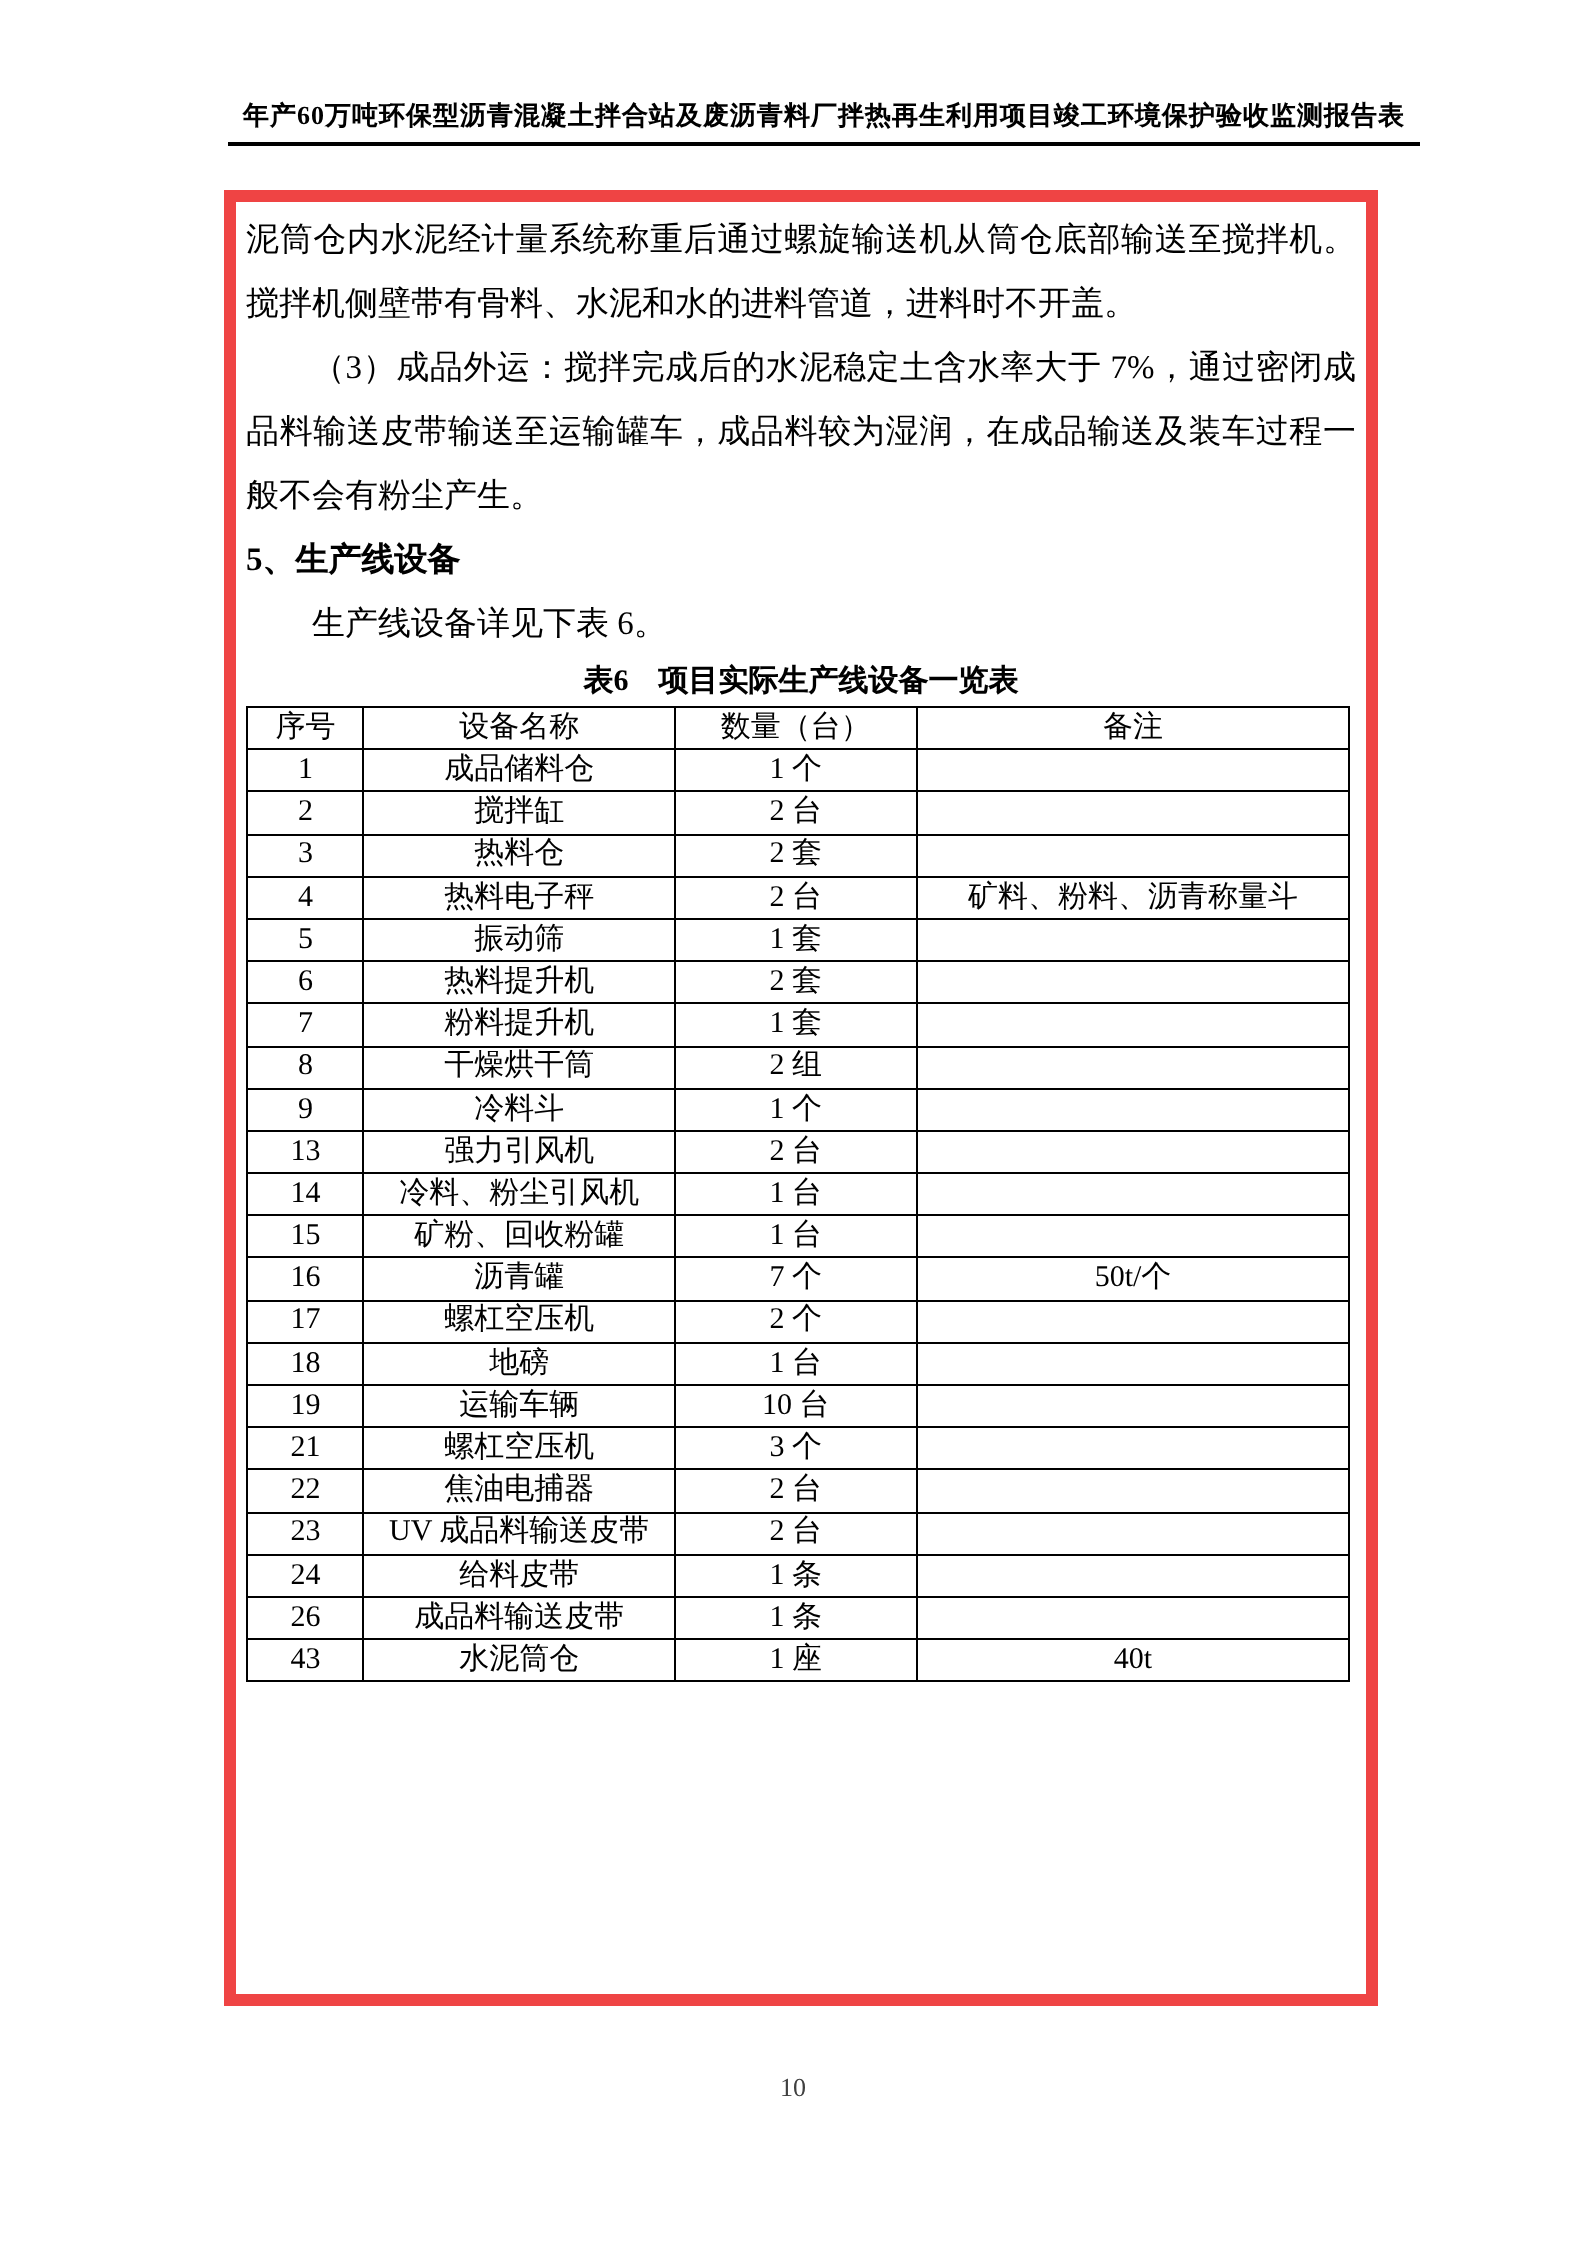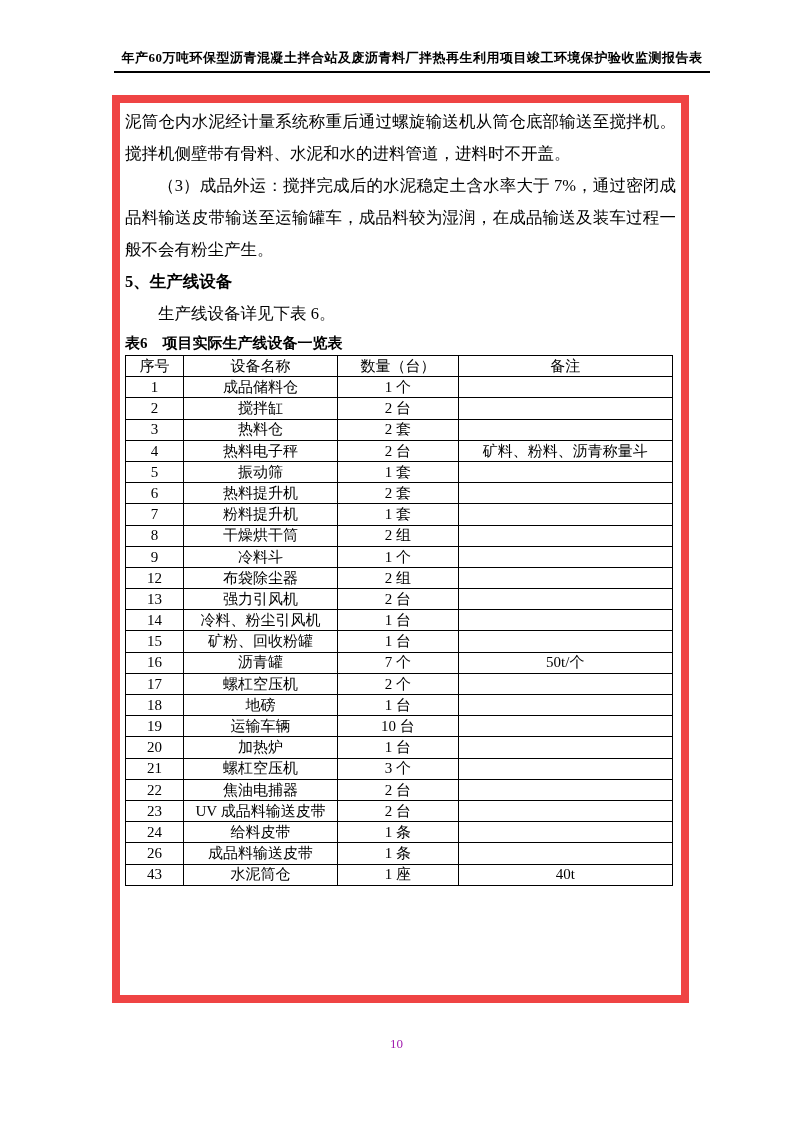--- a/index.html
+++ b/index.html
@@ -28,40 +28,40 @@
     padding-bottom: 5px;
     line-height: 16px;
     margin-left: 16px;
   }
   .content-box {
     position: absolute;
     left: 112px;
     top: 95px;
     width: 577px;
     height: 908px;
-    border: 8px solid #ef4444;
+    border: 6px solid #ef4444;
     box-sizing: border-box;
     padding: 3px 5px 0 5px;
     overflow: hidden;
   }
   p.body-text {
     margin: 0;
     font-size: 16.5px;
     line-height: 32px;
     text-align: justify;
   }
   p.indent { text-indent: 2em; }
   .section-heading {
     margin: 0;
     font-weight: bold;
     font-size: 16.5px;
     line-height: 32px;
   }
   .table-caption {
-    text-align: left;
+    text-align: center;
     font-weight: bold;
     font-size: 15px;
     line-height: 22px;
     margin: 2px 0 1px 0;
   }
   table.equipment {
     border-collapse: collapse;
     width: calc(100% - 3px);
     table-layout: fixed;
   }
@@ -82,21 +82,21 @@
   table.equipment td:last-child {
     position: relative;
   }
   .page-number {
     position: absolute;
     top: 1036px;
     left: 0;
     width: 100%;
     text-align: center;
     font-size: 13px;
-    color: #a21caf;
+    color: #404040;
   }
 </style>
 </head>
 <body>
 
 <div class="doc-header">年产60万吨环保型沥青混凝土拌合站及废沥青料厂拌热再生利用项目竣工环境保护验收监测报告表</div>
 
 <div class="content-box">
   <p class="body-text">泥筒仓内水泥经计量系统称重后通过螺旋输送机从筒仓底部输送至搅拌机。搅拌机侧壁带有骨料、水泥和水的进料管道，进料时不开盖。</p>
   <p class="body-text indent">（3）成品外运：搅拌完成后的水泥稳定土含水率大于 7%，通过密闭成品料输送皮带输送至运输罐车，成品料较为湿润，在成品输送及装车过程一般不会有粉尘产生。</p>
@@ -169,26 +169,20 @@
           <td>2 组</td>
           <td></td>
         </tr>
         <tr>
           <td>9</td>
           <td>冷料斗</td>
           <td>1 个</td>
           <td></td>
         </tr>
         <tr>
-          <td>12</td>
-          <td>布袋除尘器</td>
-          <td>2 组</td>
-          <td></td>
-        </tr>
-        <tr>
           <td>13</td>
           <td>强力引风机</td>
           <td>2 台</td>
           <td></td>
         </tr>
         <tr>
           <td>14</td>
           <td>冷料、粉尘引风机</td>
           <td>1 台</td>
           <td></td>
@@ -217,26 +211,20 @@
           <td>1 台</td>
           <td></td>
         </tr>
         <tr>
           <td>19</td>
           <td>运输车辆</td>
           <td>10 台</td>
           <td></td>
         </tr>
         <tr>
-          <td>20</td>
-          <td>加热炉</td>
-          <td>1 台</td>
-          <td></td>
-        </tr>
-        <tr>
           <td>21</td>
           <td>螺杠空压机</td>
           <td>3 个</td>
           <td></td>
         </tr>
         <tr>
           <td>22</td>
           <td>焦油电捕器</td>
           <td>2 台</td>
           <td></td>

